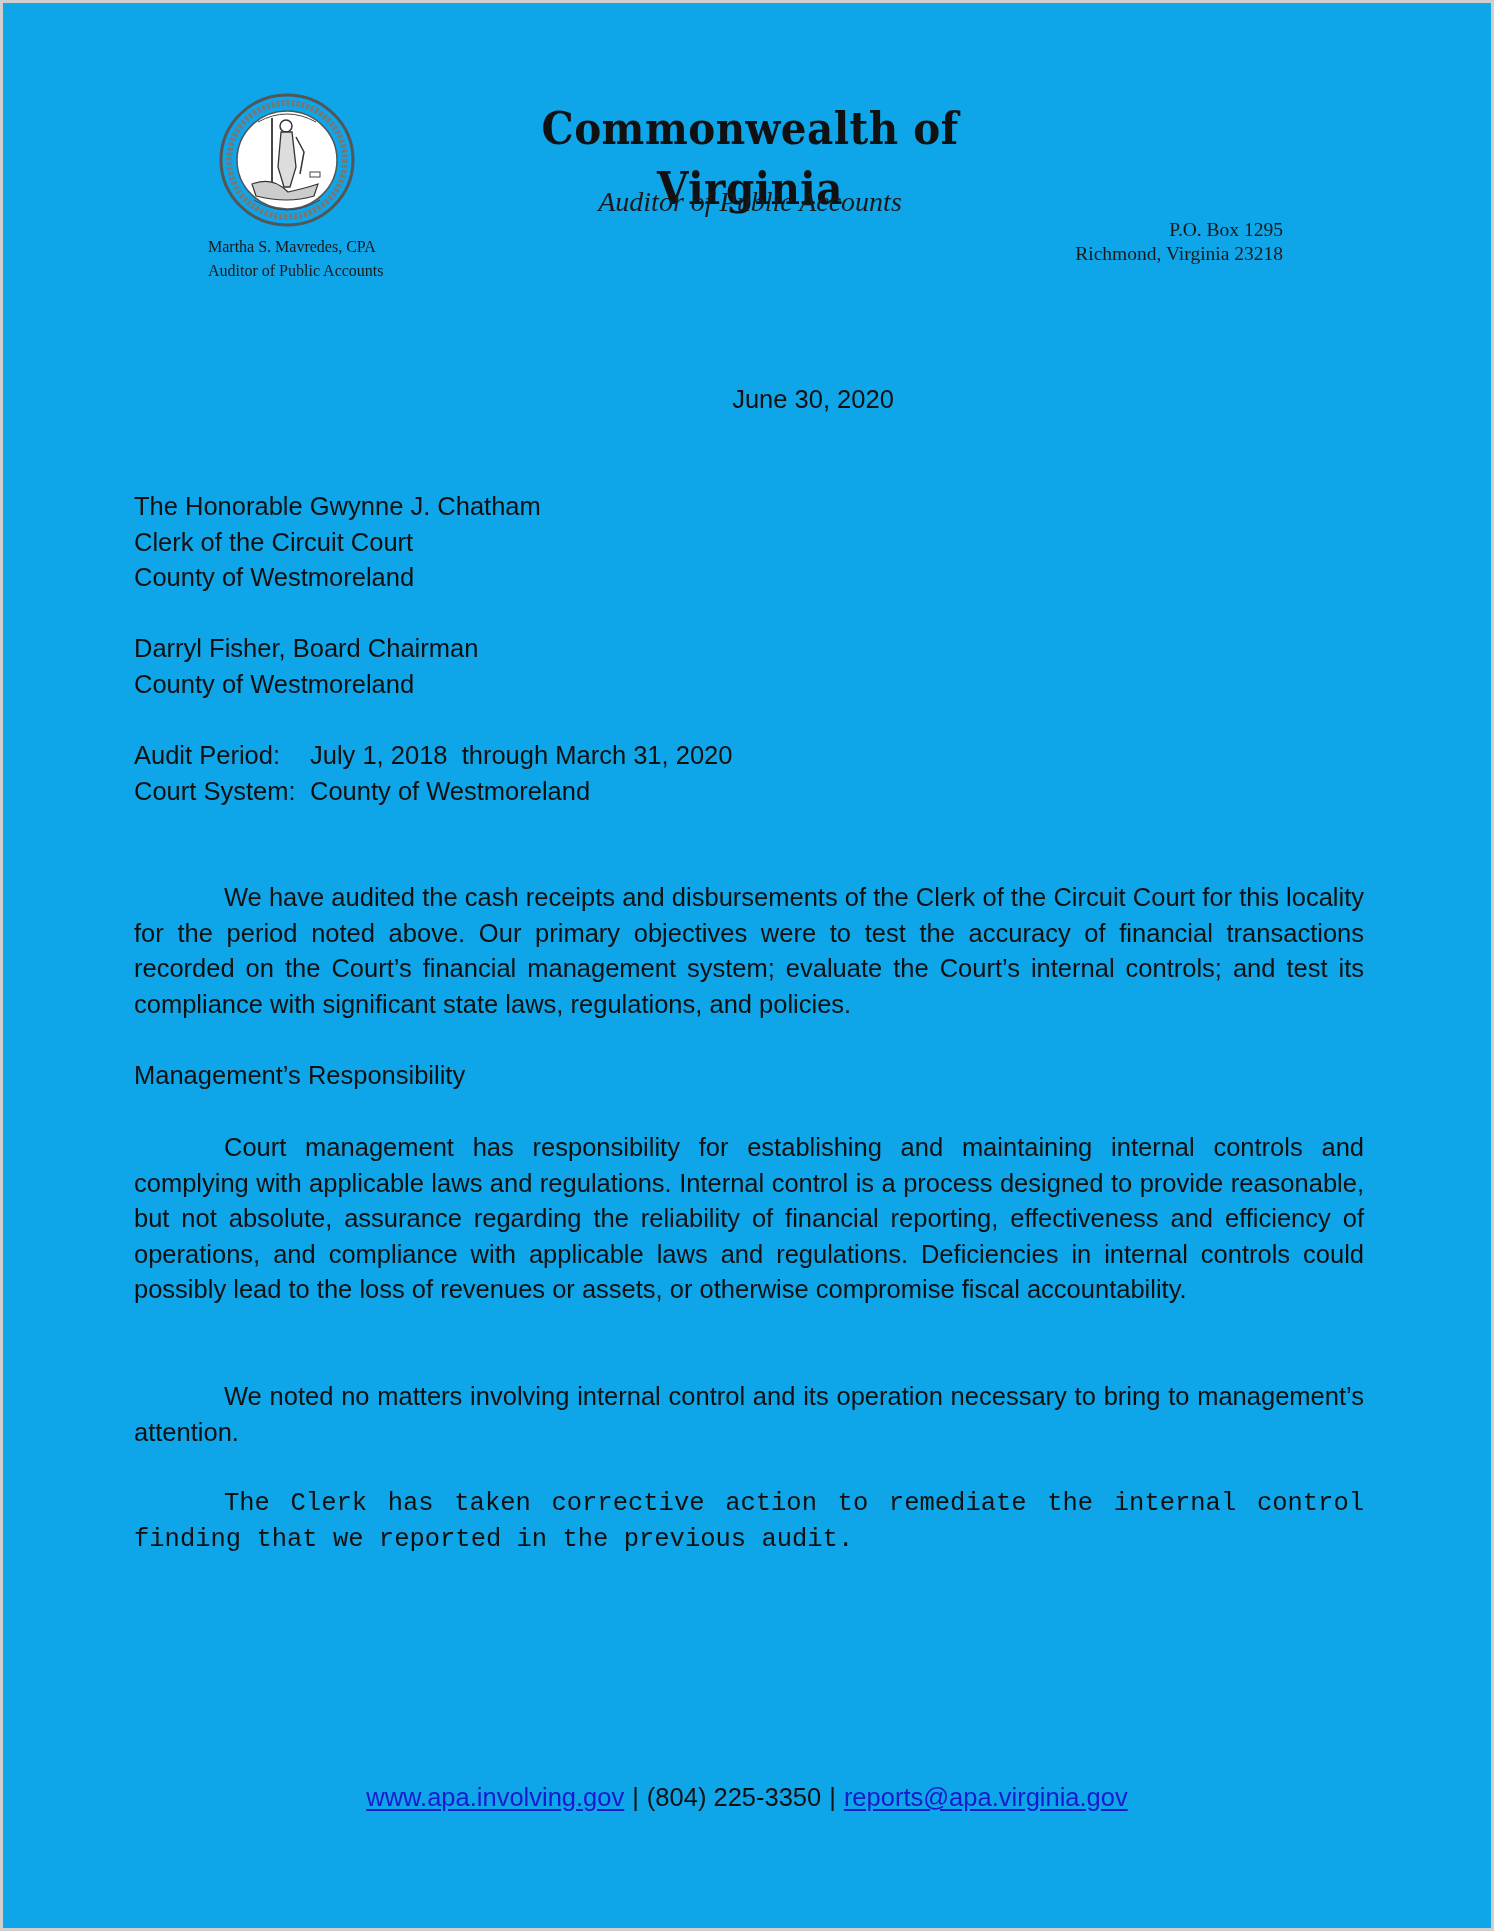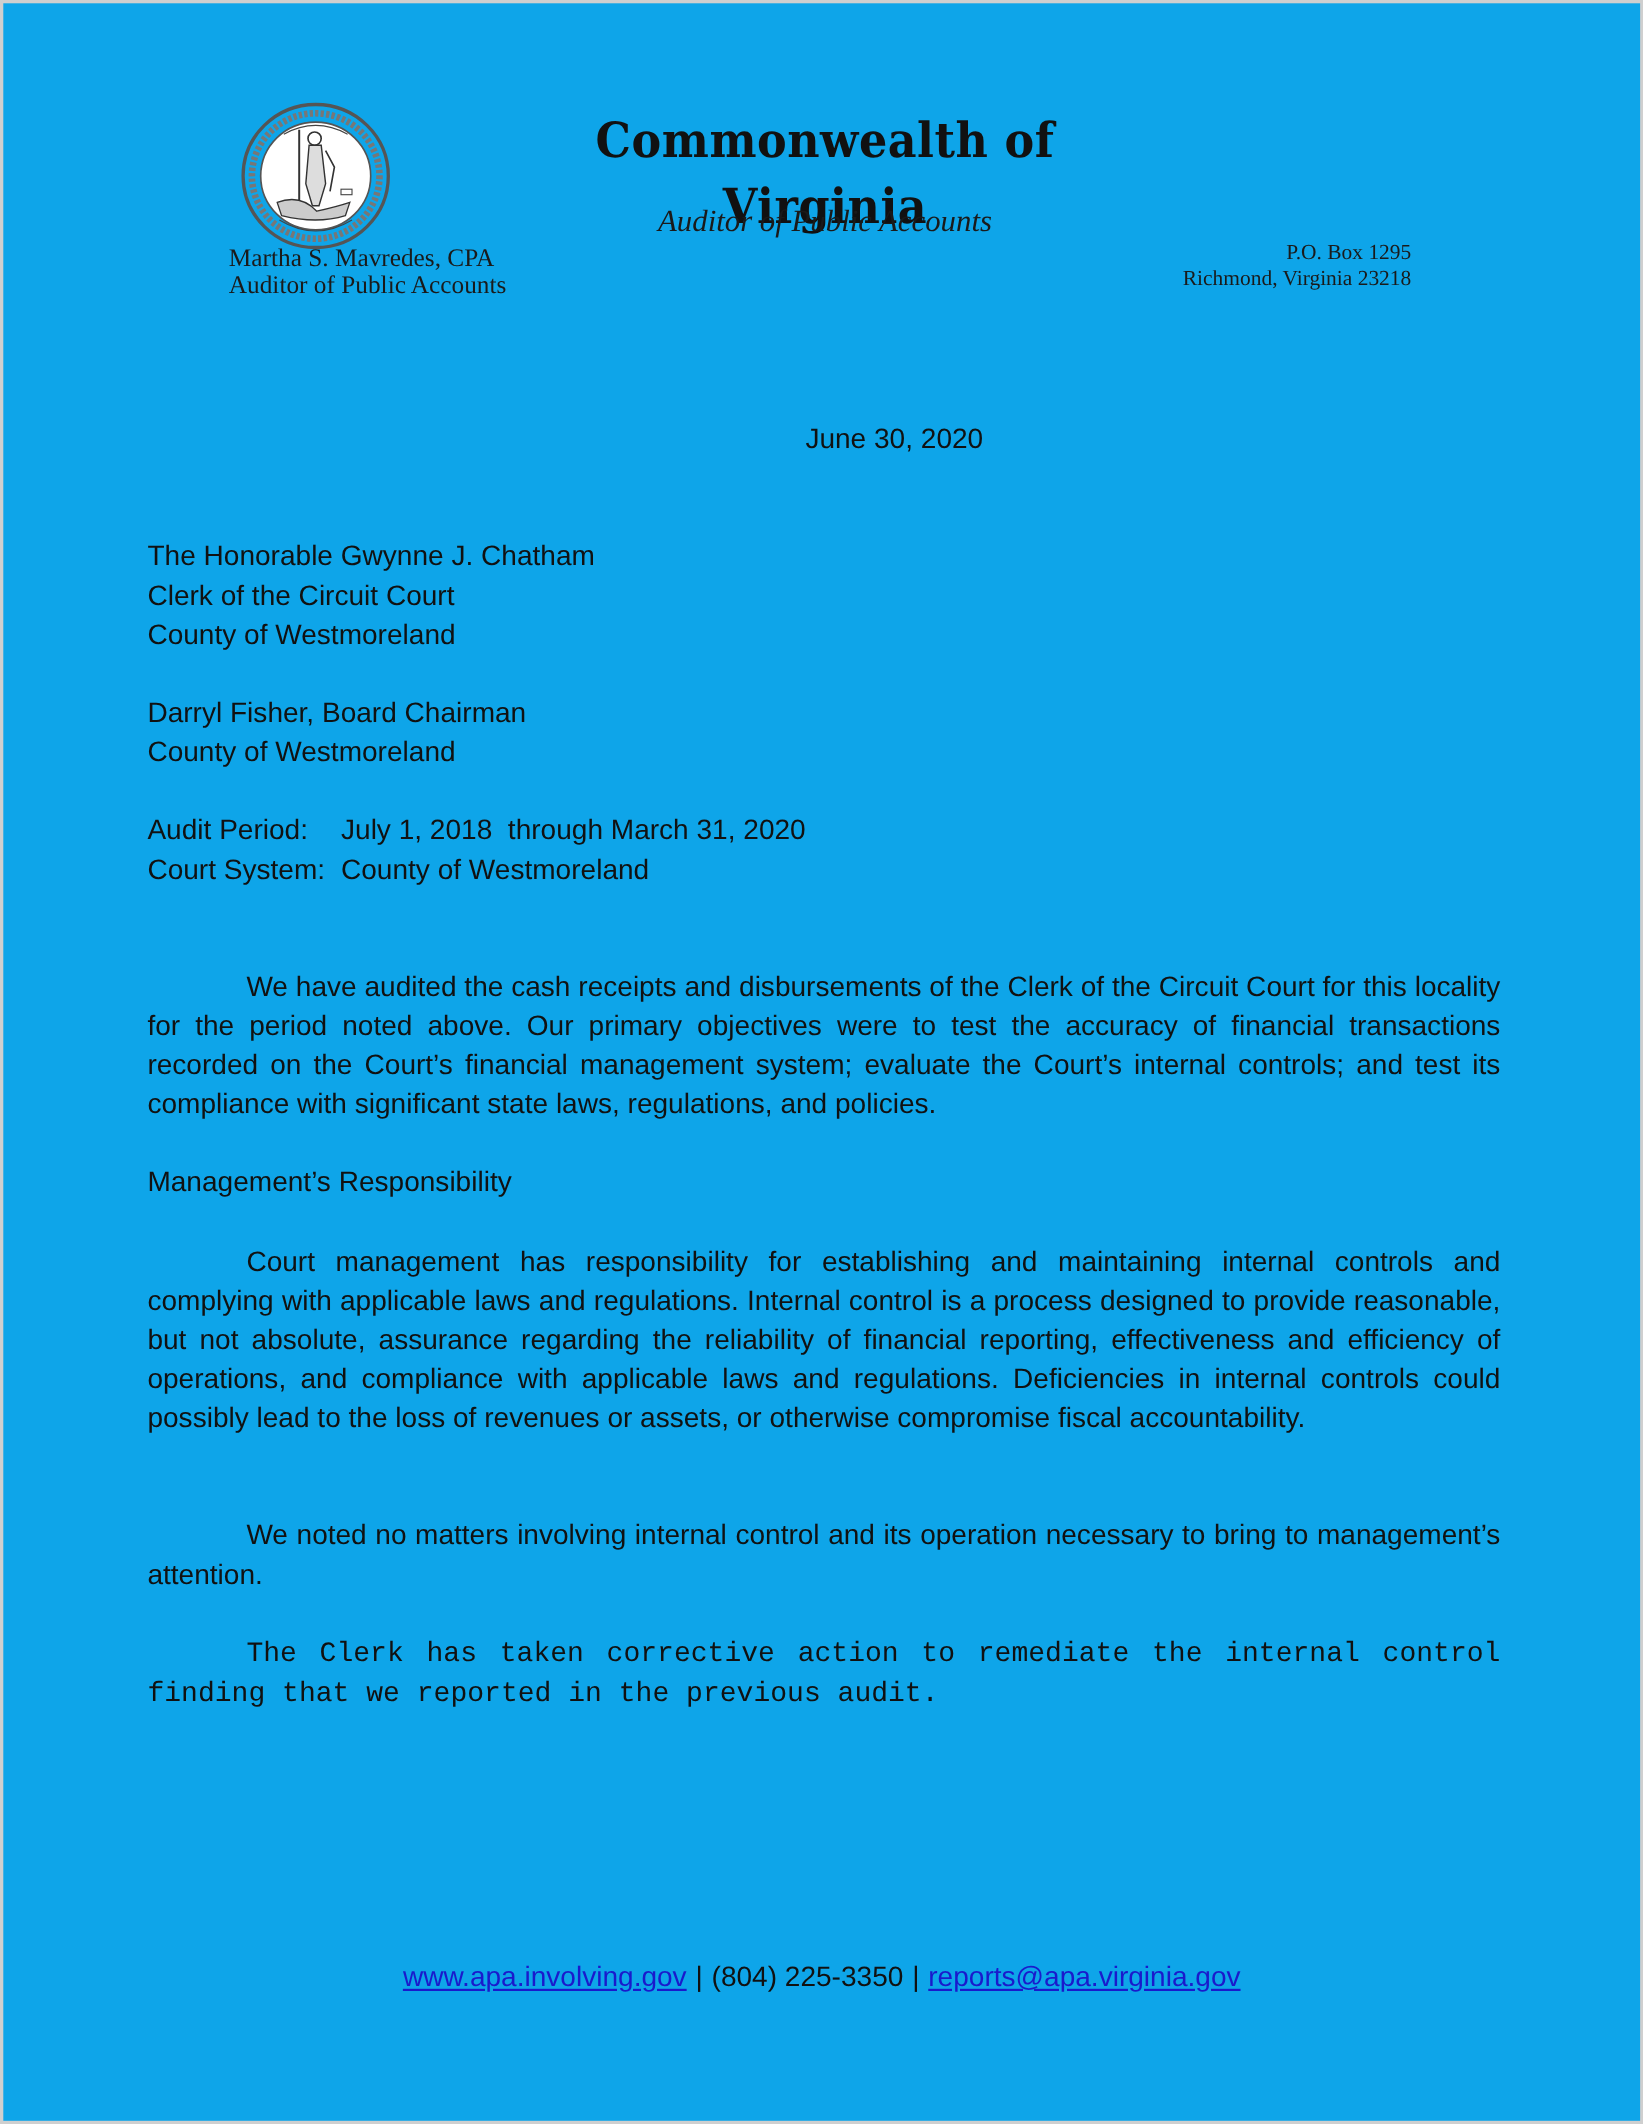--- a/index.html
+++ b/index.html
@@ -18,21 +18,21 @@
     position: absolute; left: 452px; top: 96px; width: 590px; text-align: center;
     font-family: "DejaVu Serif", "Liberation Serif", serif; font-weight: bold;
     font-size: 44px; letter-spacing: 0.5px; line-height: 60px; color: #111;
     transform: scaleX(0.92); transform-origin: center;
   }
   .subtitle {
     position: absolute; left: 540px; top: 182px; width: 414px; text-align: center;
     font-style: italic; font-size: 28px; line-height: 34px;
   }
   .hdr-left {
-    position: absolute; left: 205px; top: 220px; font-size: 23px; line-height: 24px;
+    position: absolute; left: 205px; top: 232px; font-size: 16px; line-height: 24px;
   }
   .hdr-right {
     position: absolute; right: 208px; top: 215px; font-size: 19.5px; line-height: 24px; text-align: right;
   }
 
   .text { font-size: 25.5px; line-height: 35.6px; }
   .date { position: absolute; left: 560px; width: 500px; top: 379px; text-align: center; }
   .block { position: absolute; left: 131px; width: 1230px; }
   .addr1 { top: 486px; }
   .addr2 { top: 628px; }

